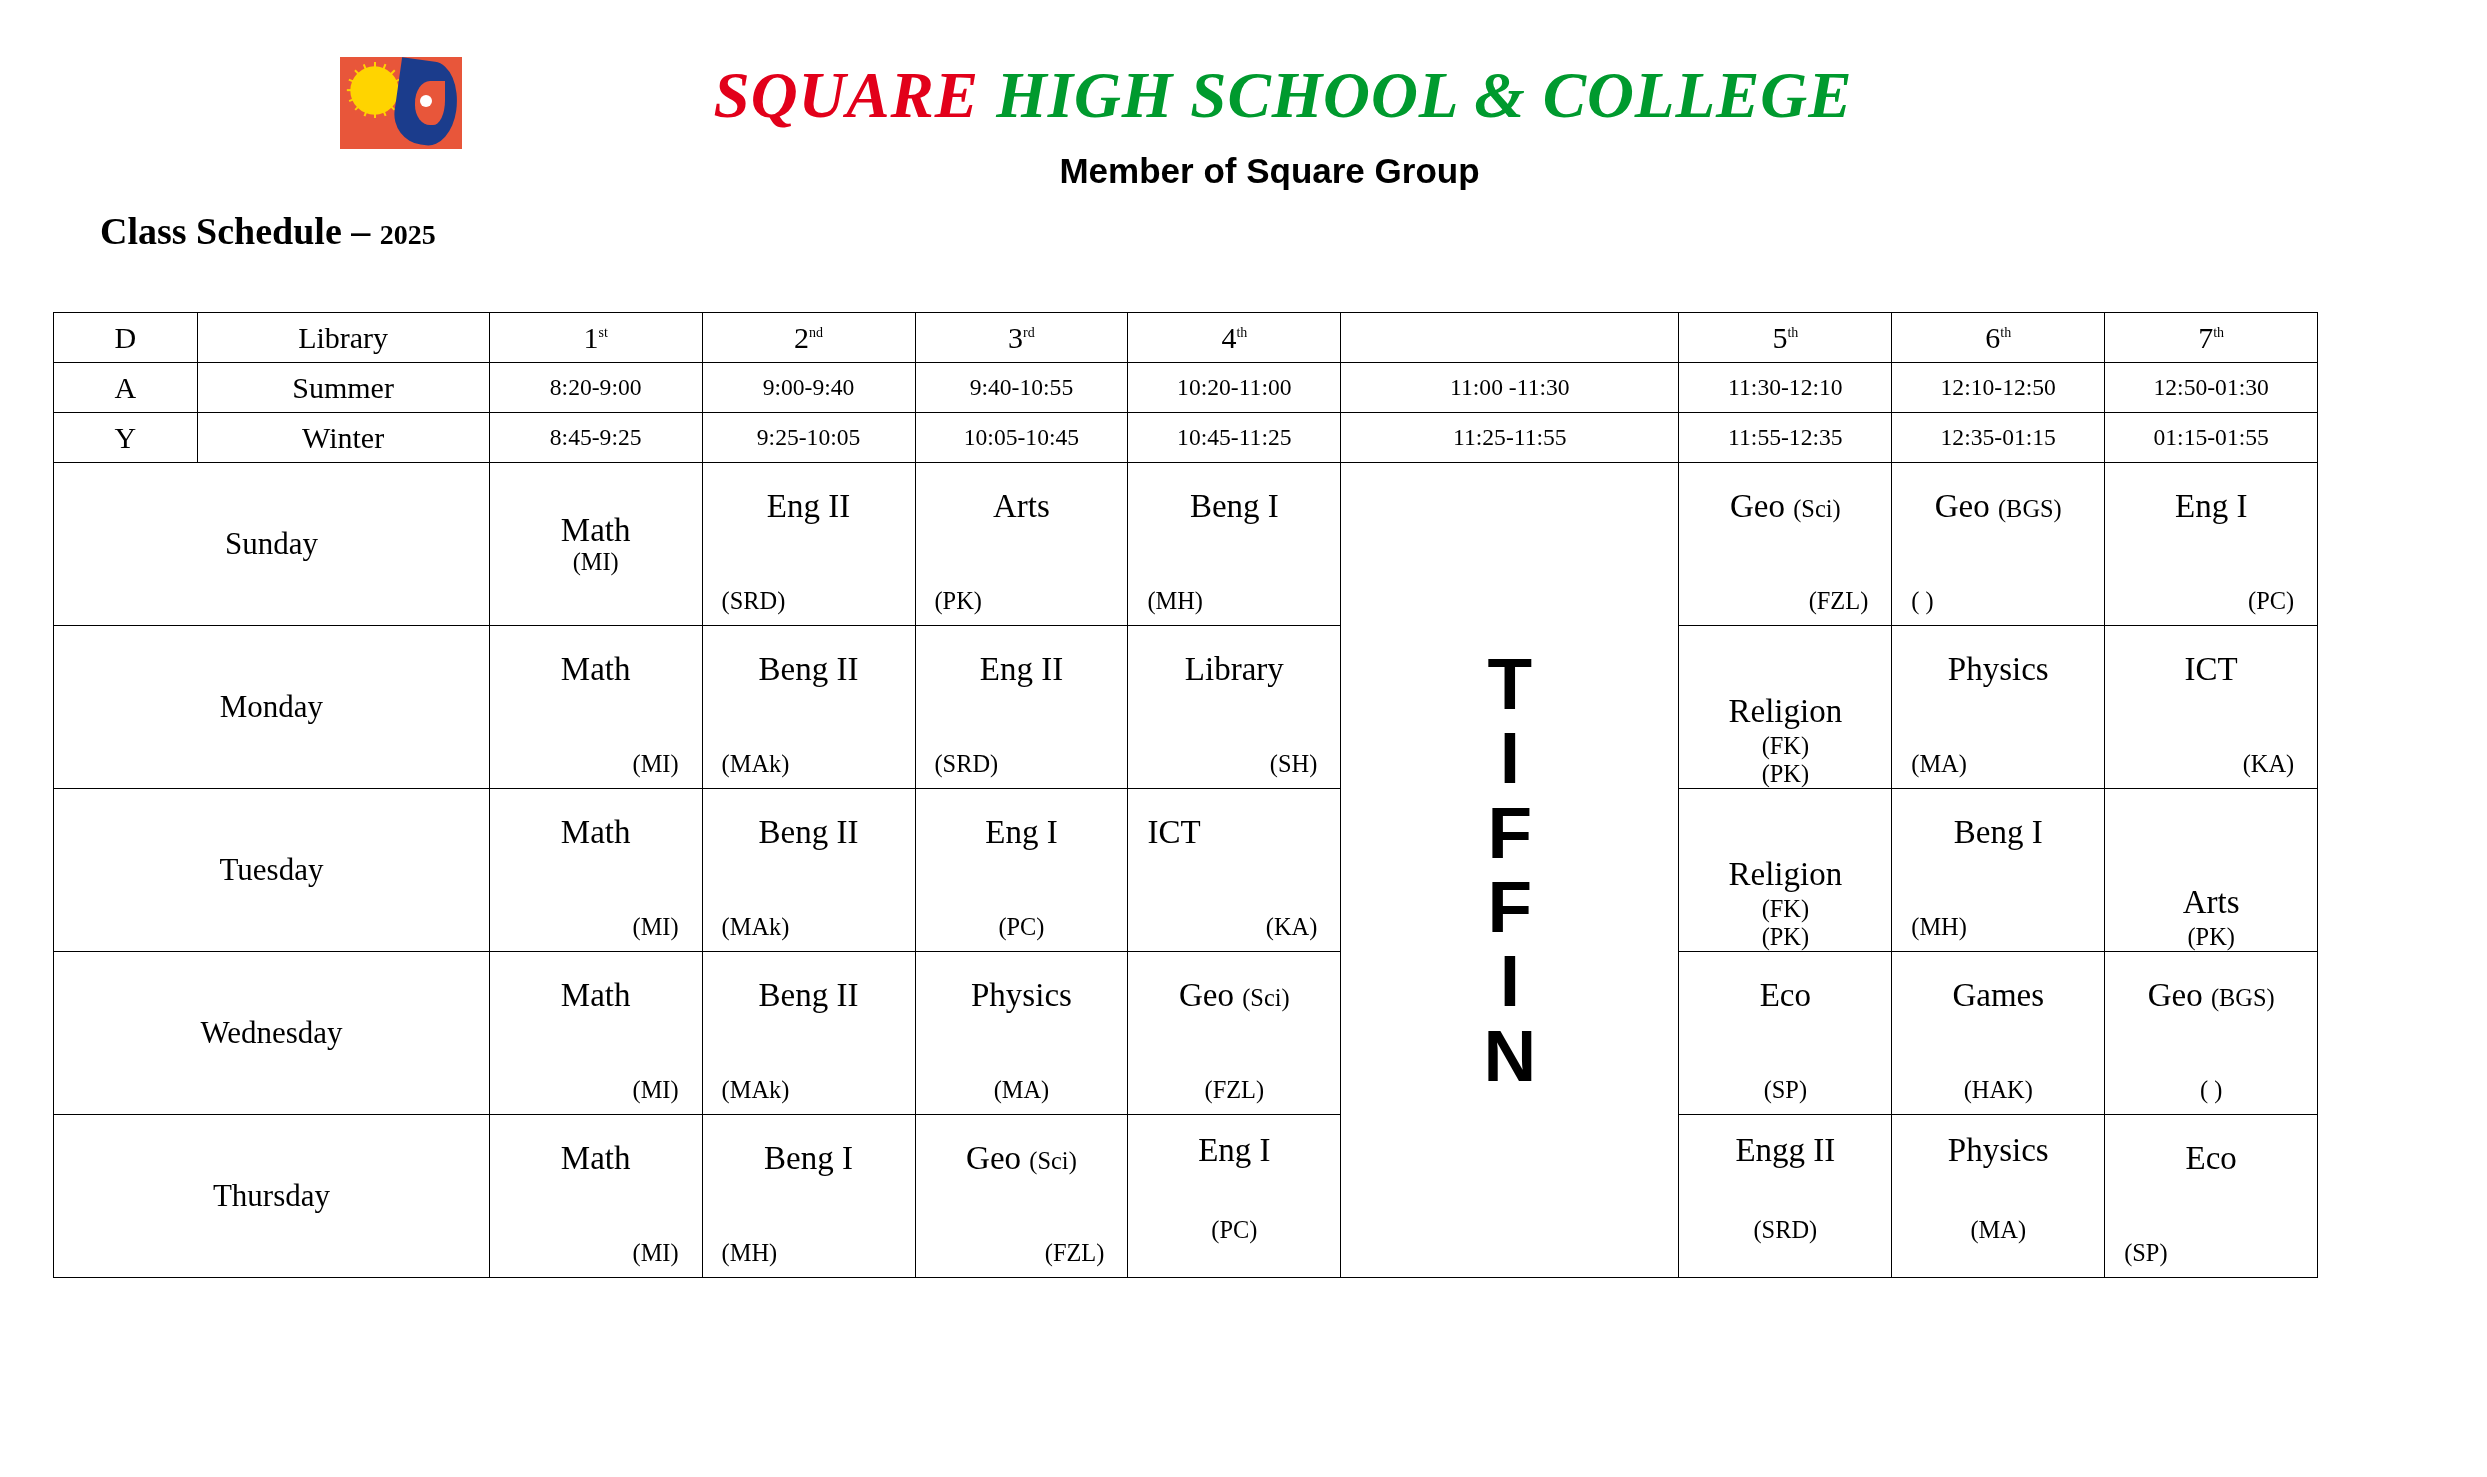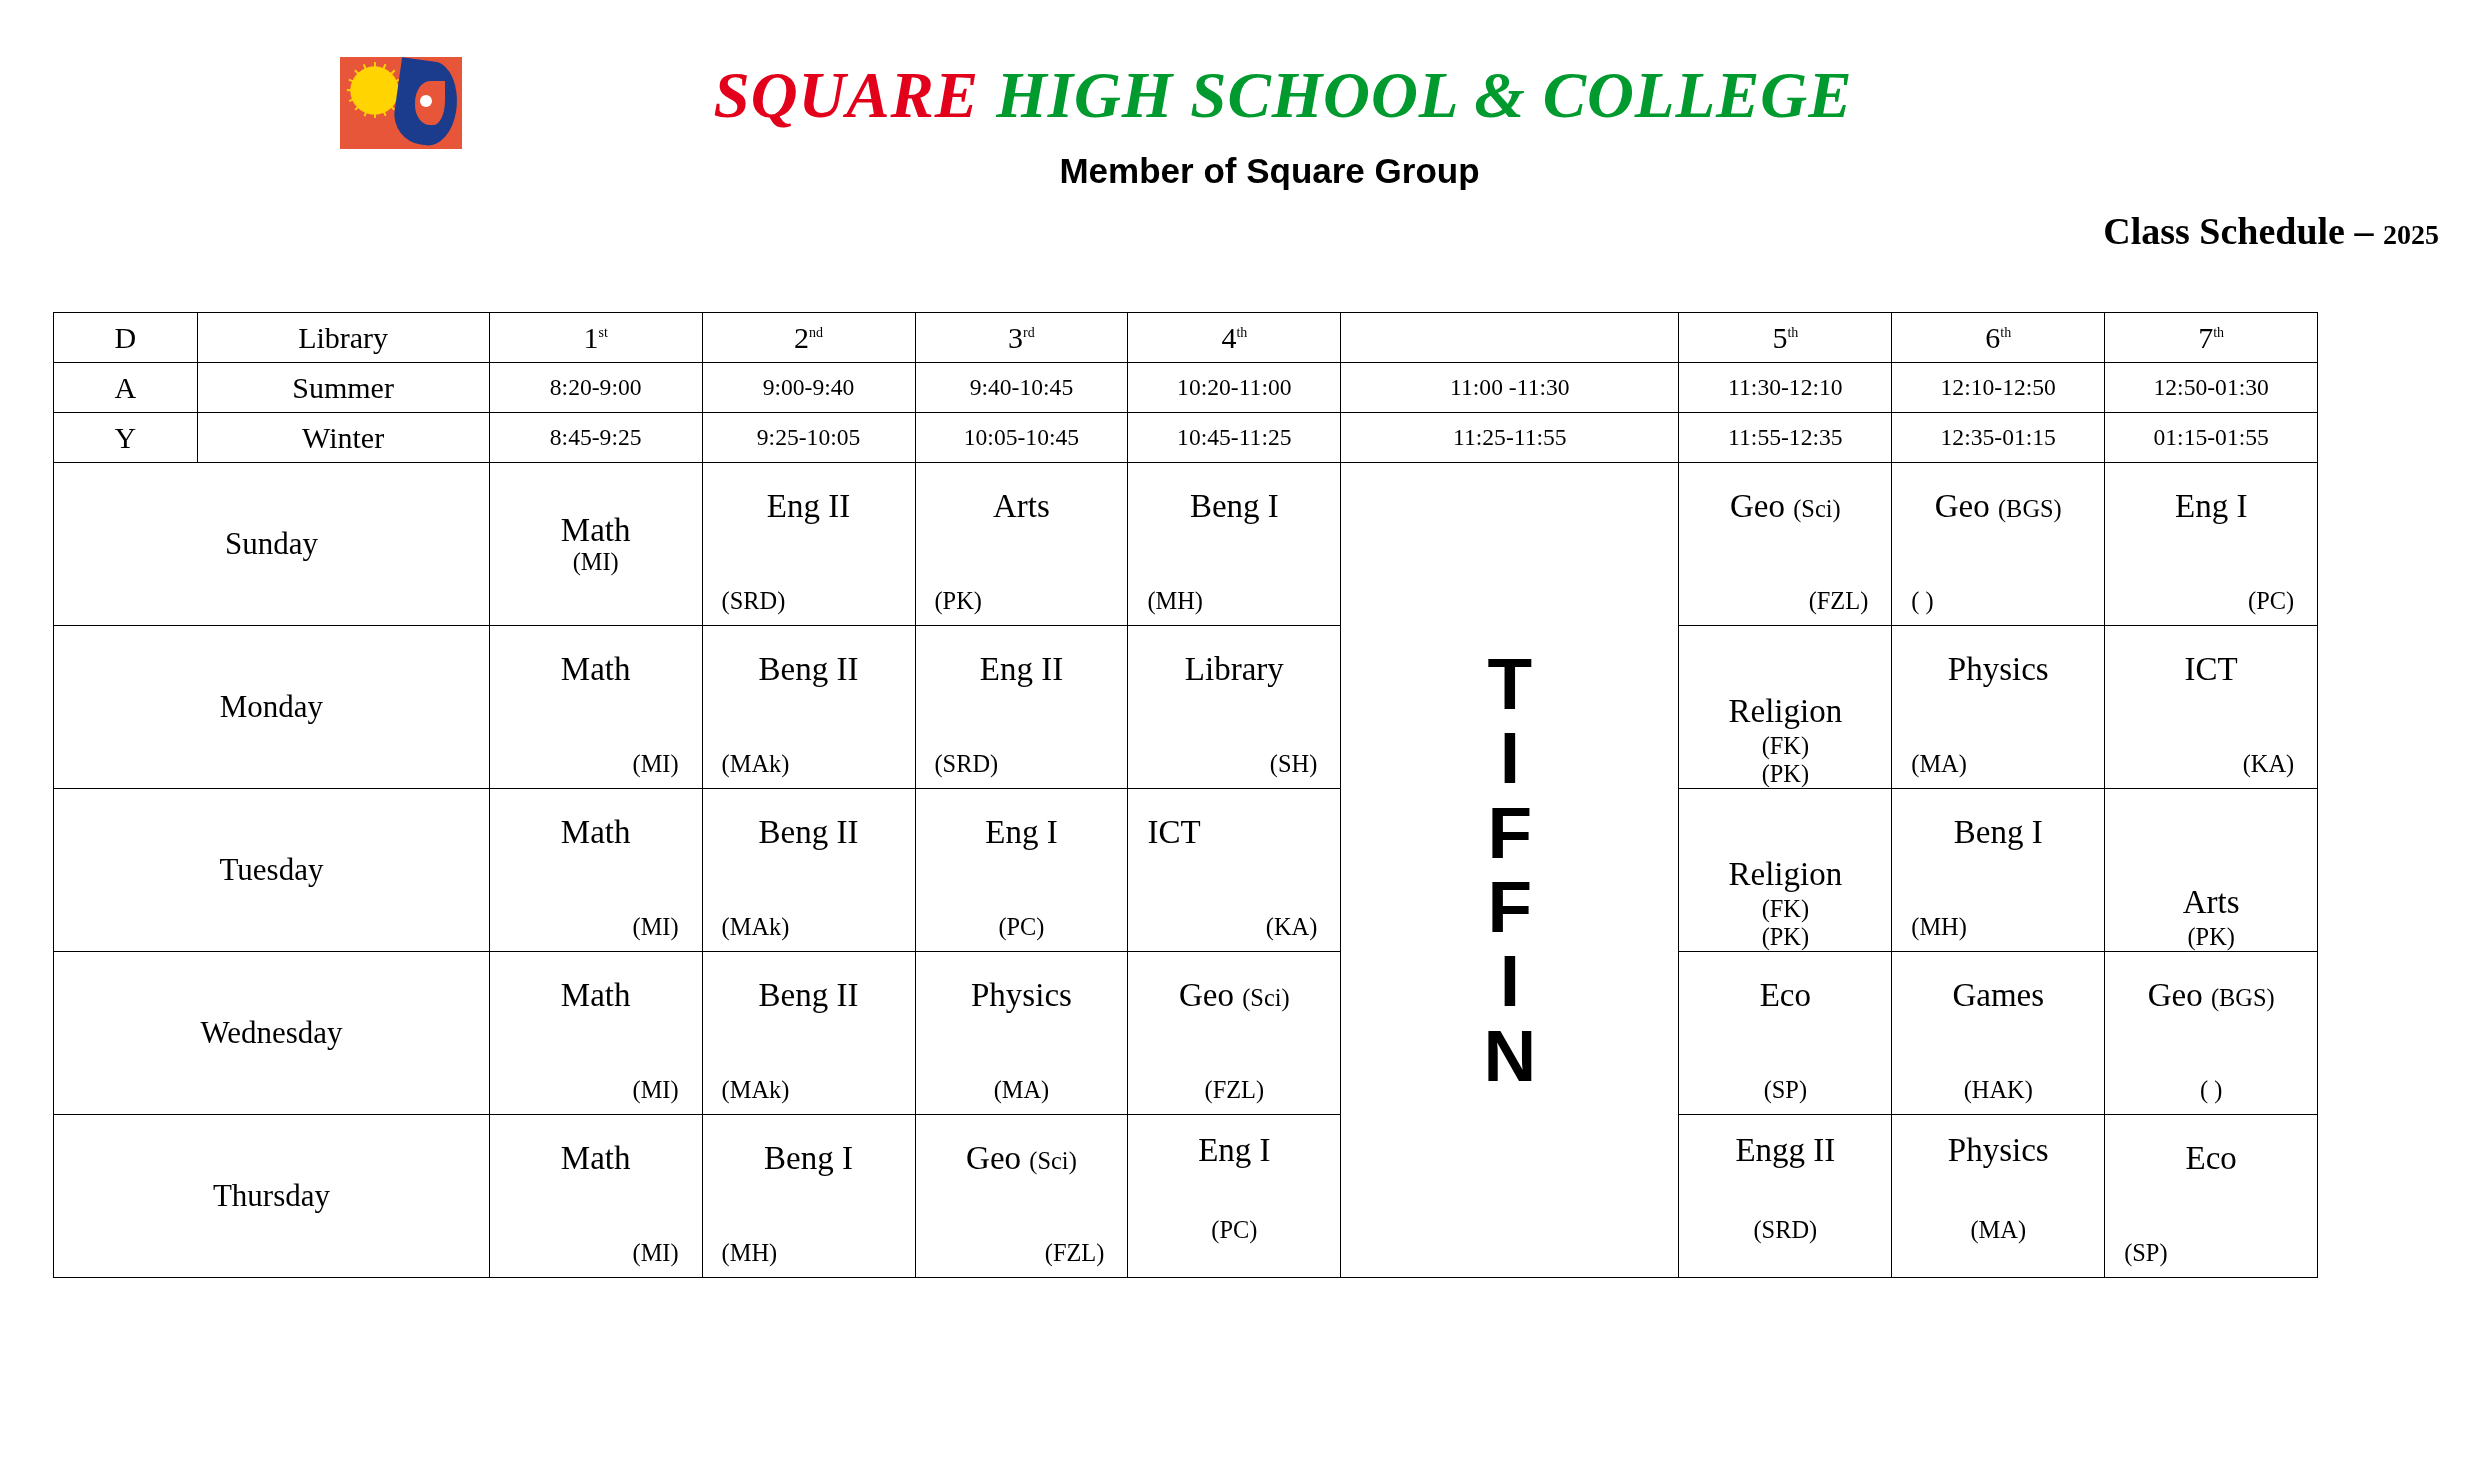--- a/index.html
+++ b/index.html
@@ -107,21 +107,21 @@
 
   .member {
     text-align: center;
     font-family: "Liberation Sans", sans-serif;
     font-weight: bold;
     font-size: 35px;
     margin-top: 23px;
     padding-left: 52px;
   }
   .class-schedule {
-    text-align: right;
+    text-align: left;
     font-weight: bold;
     font-size: 38px;
     margin-top: 17.5px;
     padding-left: 52px;
   }
   .class-schedule .year {
     font-size: 28px;
     font-weight: bold;
   }
   .standard {
@@ -314,21 +314,21 @@
         <td class="hdr-period"><span>5</span><sup>th</sup></td>
         <td class="hdr-period"><span>6</span><sup>th</sup></td>
         <td class="hdr-period"><span>7</span><sup>th</sup></td>
       </tr>
 
       <tr>
         <td class="hdr-day-letter">A</td>
         <td class="hdr-label">Summer</td>
         <td class="hdr-time">8:20-9:00</td>
         <td class="hdr-time">9:00-9:40</td>
-        <td class="hdr-time">9:40-10:45</td>
+        <td class="hdr-time">9:40-10:55</td>
         <td class="hdr-time">10:20-11:00</td>
         <td class="hdr-time">11:00 -11:30</td>
         <td class="hdr-time">11:30-12:10</td>
         <td class="hdr-time">12:10-12:50</td>
         <td class="hdr-time">12:50-01:30</td>
       </tr>
 
       <tr>
         <td class="hdr-day-letter">Y</td>
         <td class="hdr-label">Winter</td>

